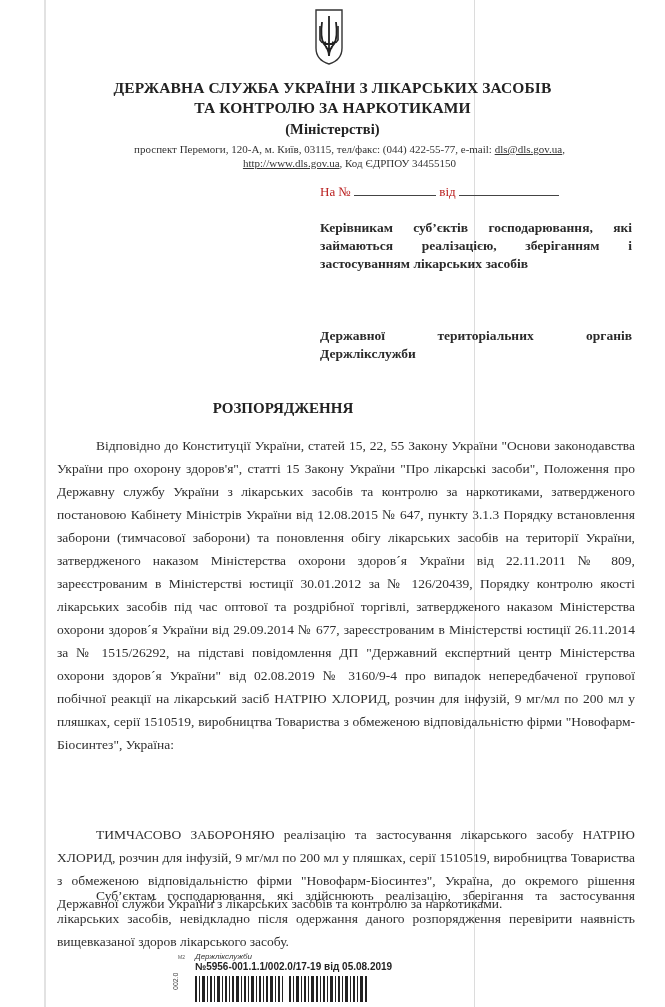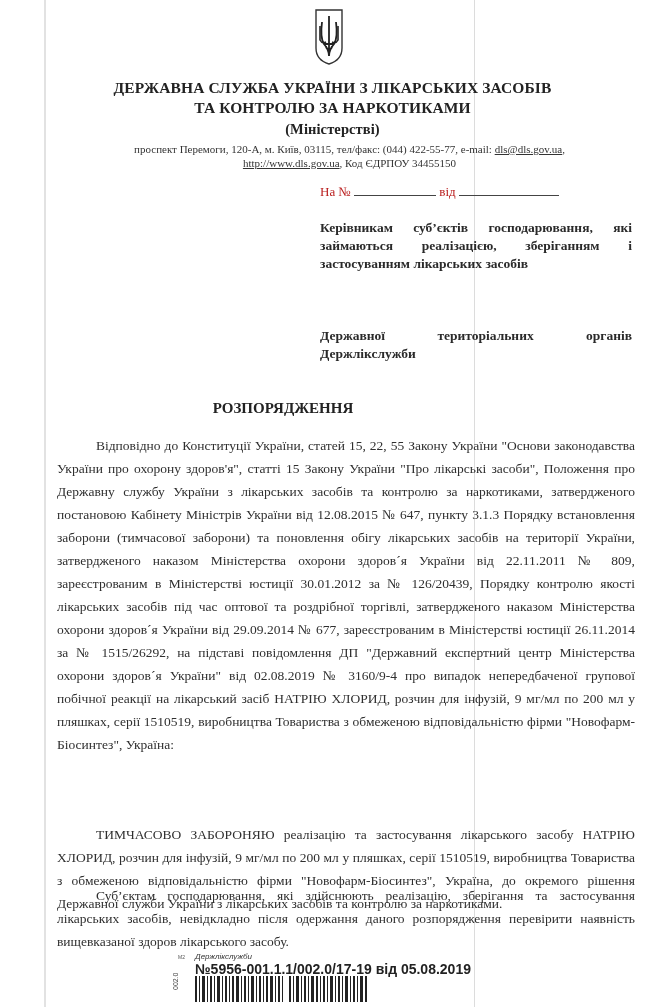--- a/index.html
+++ b/index.html
@@ -66,21 +66,21 @@
     position: absolute; left: 178px; top: 952px; width: 190px; height: 55px;
     font-family: "Liberation Sans", "DejaVu Sans", sans-serif;
   }
   .stamp .small-code {
     position: absolute; left: 0; top: 2px; font-size: 5px; color: #555;
   }
   .stamp .org {
     position: absolute; left: 17px; top: 0; font-size: 8px; font-style: italic; color: #333;
   }
   .stamp .reg {
-    position: absolute; left: 17px; top: 9px; font-size: 14px; font-weight: bold; color: #222;
+    position: absolute; left: 17px; top: 9px; font-size: 10px; font-weight: bold; color: #222;
     white-space: nowrap;
   }
   .stamp .vert {
     position: absolute; left: -6px; top: 38px; font-size: 7px; color: #444;
     transform: rotate(-90deg); transform-origin: left top;
   }
   .stamp .barcode {
     position: absolute; left: 17px; top: 24px; width: 175px; height: 26px;
   }
 </style>

